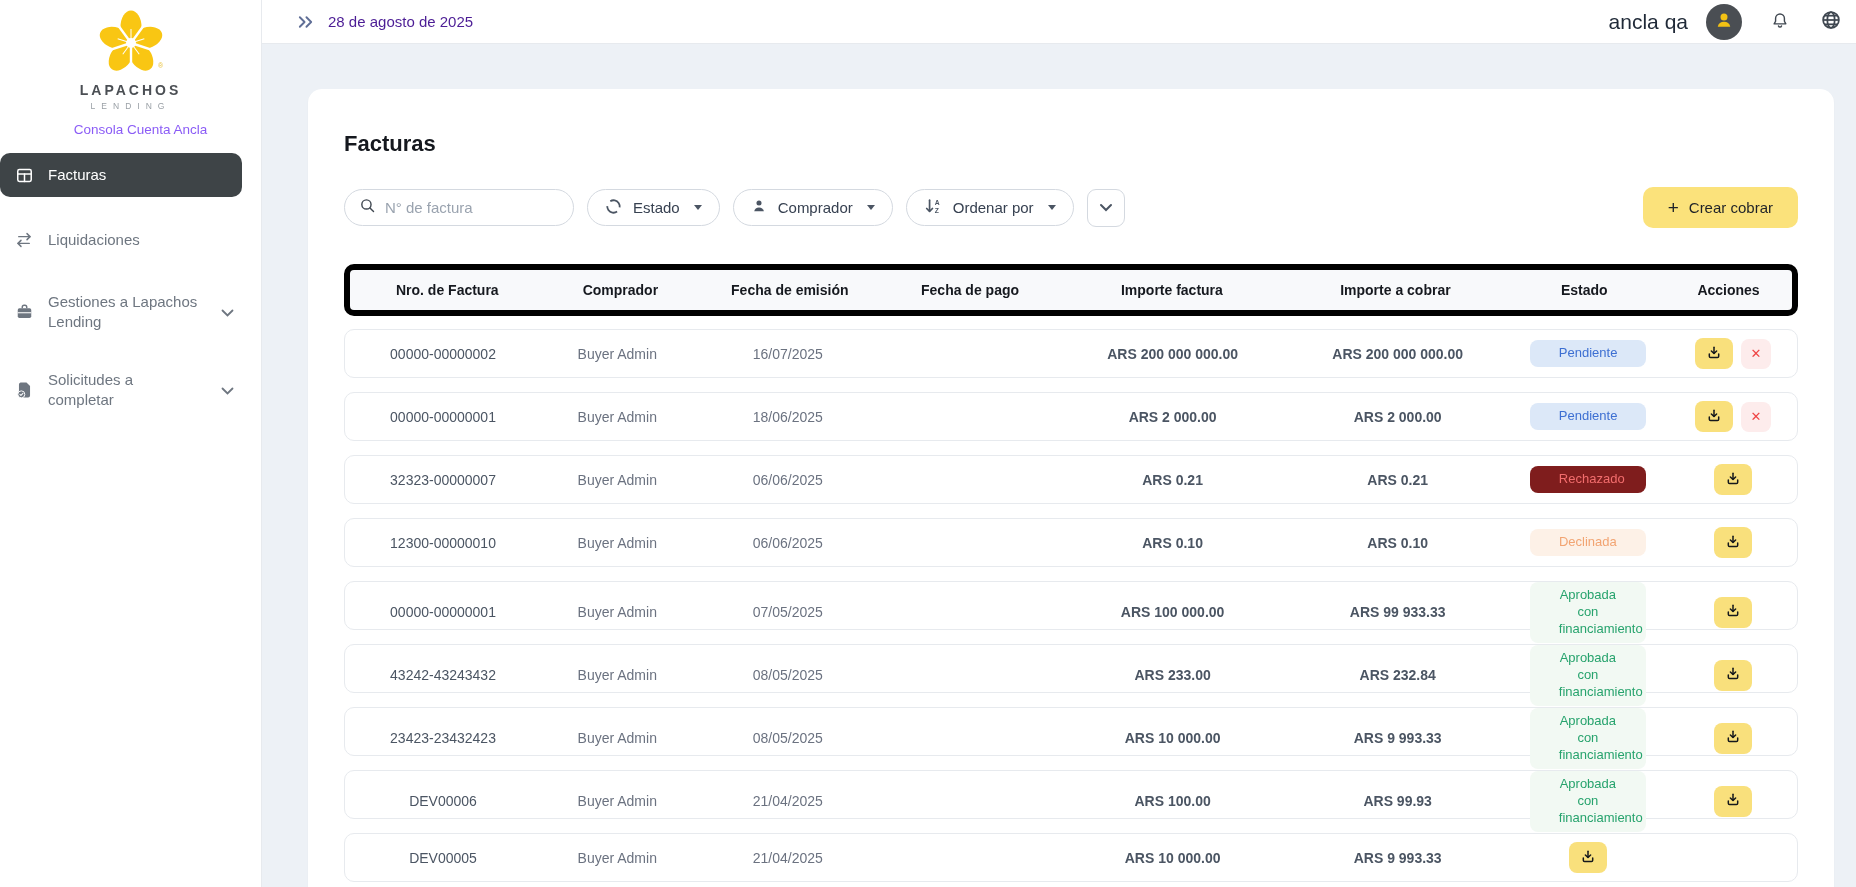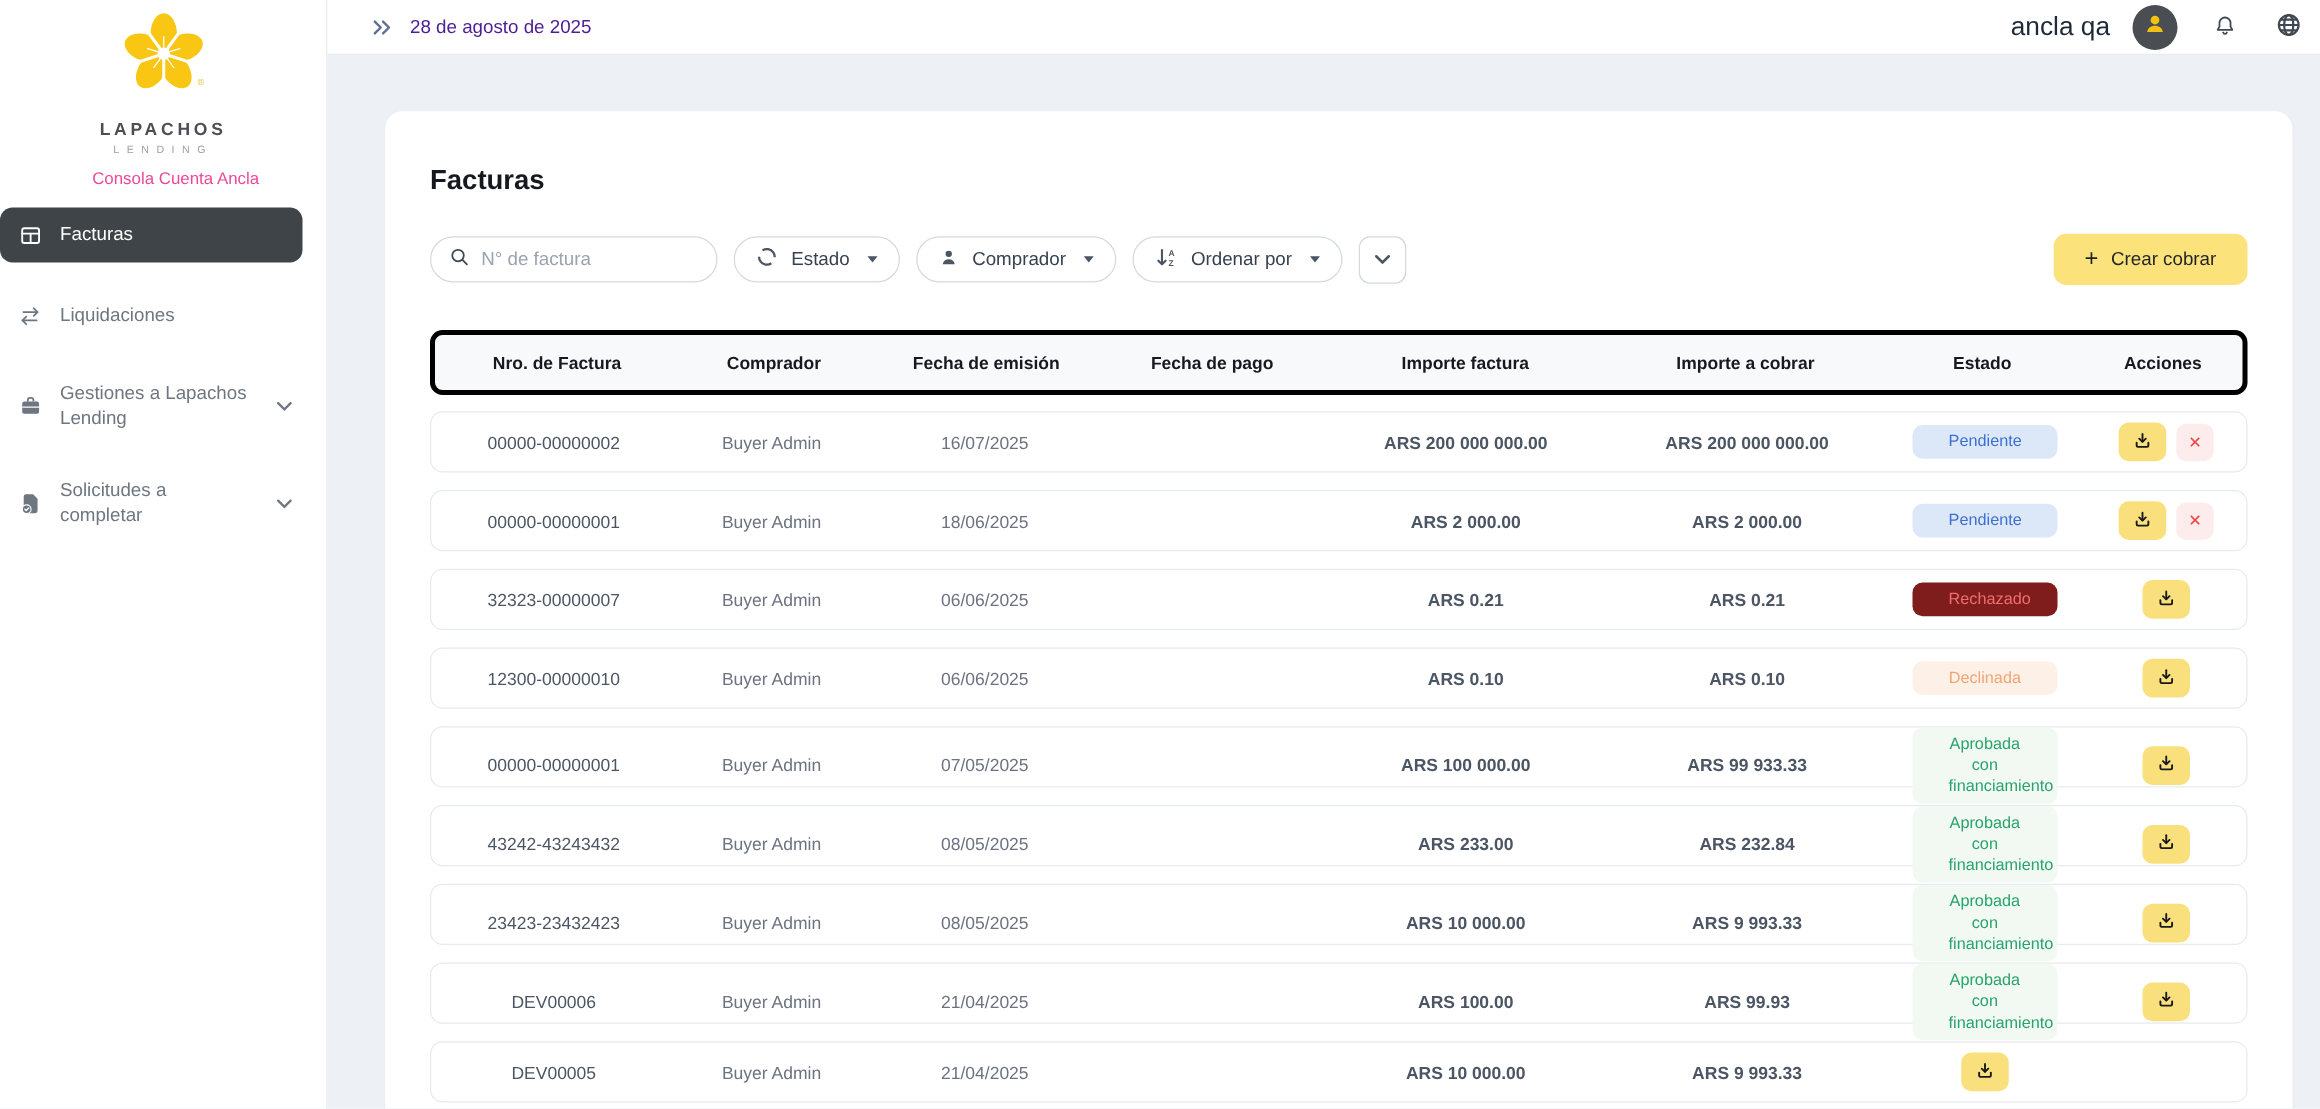--- a/index.html
+++ b/index.html
@@ -3,23 +3,23 @@
 <meta charset="utf-8">
 <style>
   * { margin:0; padding:0; box-sizing:border-box; }
   html,body { width:1856px; height:887px; overflow:hidden; }
   body { font-family:"Liberation Sans","DejaVu Sans",sans-serif; background:#edf1f6; color:#374151; }
   .app { display:flex; width:1856px; height:887px; }
 
   
   .sidebar { width:262px; min-width:262px; background:#fff; border-right:1px solid #e7eaee; display:flex; flex-direction:column; }
   .logo-block { padding-top:10px; text-align:center; }
-  .brand-line1 { font-size:14px; font-weight:700; letter-spacing:3px; color:#4b4f54; margin-top:14px; }
+  .brand-line1 { font-size:14px; font-weight:700; letter-spacing:3px; color:#4b4f54; margin-top:2px; }
   .brand-line2 { font-size:8.5px; letter-spacing:6px; color:#9aa0a6; margin-top:3px; }
-  .console-label { font-size:13.5px; color:#ec4899; margin-top:11px;padding-left:20px; }
+  .console-label { font-size:13.5px; color:#8b5cf6; margin-top:11px;padding-left:20px; }
   .nav { margin-top:16px; display:flex; flex-direction:column; gap:21px; padding-right:19px; }
   .nav-item { display:flex; align-items:center; gap:14px; min-height:44px; padding:9px 8px 9px 14px; border-radius:10px; font-size:15px; color:#6e7680; cursor:pointer; }
   .nav-item .nav-label { max-width:152px; line-height:1.3; }
   .nav-item.active { background:#3e4447; color:#fff; font-weight:500; }
   .nav-item .chev { margin-left:auto; }
   .nav-ic { flex:0 0 20px; display:flex; align-items:center; justify-content:center; }
 
   
   .main { flex:1; display:flex; flex-direction:column; min-width:0; }
   .topbar { height:44px; background:#fff; border-bottom:1px solid #e7eaee; display:flex; align-items:center; padding:0 10px 0 35px; }
@@ -43,21 +43,21 @@
   .pill { height:37px; border:1.5px solid #d4d9e0; border-radius:19px; background:#fff; display:flex; align-items:center; gap:11px; padding:0 17px; font-size:15px; color:#374151; cursor:pointer; font-family:inherit; }
   .caret { width:0; height:0; border-left:4.5px solid transparent; border-right:4.5px solid transparent; border-top:5.5px solid #4b5563; margin-left:3px; }
   .more-btn { width:38px; height:38px; border:1.5px solid #d4d9e0; border-radius:9px; background:#fff; display:flex; align-items:center; justify-content:center; cursor:pointer; }
   .spacer { flex:1; }
   .create-btn { height:41px; padding:0 25px; border:0; border-radius:10px; background:#fbe27b; color:#1f2328; font-size:15px; font-weight:500; display:flex; align-items:center; gap:10px; cursor:pointer; font-family:inherit; }
   .plus { font-size:19px; font-weight:400; line-height:1; }
 
   
   .tbl { margin-top:36px; }
   .grid8 { display:grid; grid-template-columns:13.5% 10.5% 13% 12% 16% 15% 11.2% 8.8%; align-items:center; text-align:center; }
-  .thead { background:#f8f9fb; border:4px solid #000000; border-radius:10px; height:52px; font-size:14px; font-weight:700; color:#16191f; }
+  .thead { background:#f8f9fb; border:6px solid #000000; border-radius:10px; height:52px; font-size:14px; font-weight:700; color:#16191f; }
   .rows { display:flex; flex-direction:column; gap:14px; margin-top:13px; }
   .trow { background:#fff; border:1px solid #e7eaee; border-radius:10px; height:49px; font-size:14px; color:#6b7280; }
   .td-nro { color:#4b5563; font-weight:500; }
   .td-amount { color:#4b5563; font-weight:600; }
   .badge { display:inline-block; padding:5px 29px; border-radius:8px; font-size:13px; font-weight:500; line-height:1.3; max-width:116px; }
   .actions-cell { display:flex; align-items:center; justify-content:center; gap:8px; }
   .dl-btn { width:38px; height:31px; border:0; border-radius:8px; background:#f9e07c; display:flex; align-items:center; justify-content:center; cursor:pointer; }
   .x-btn { width:30px; height:30px; border:0; border-radius:8px; background:#fdecec; color:#ef4444; font-size:13px; font-weight:700; cursor:pointer; display:flex; align-items:center; justify-content:center; font-family:inherit; }
 </style>
 </head>

